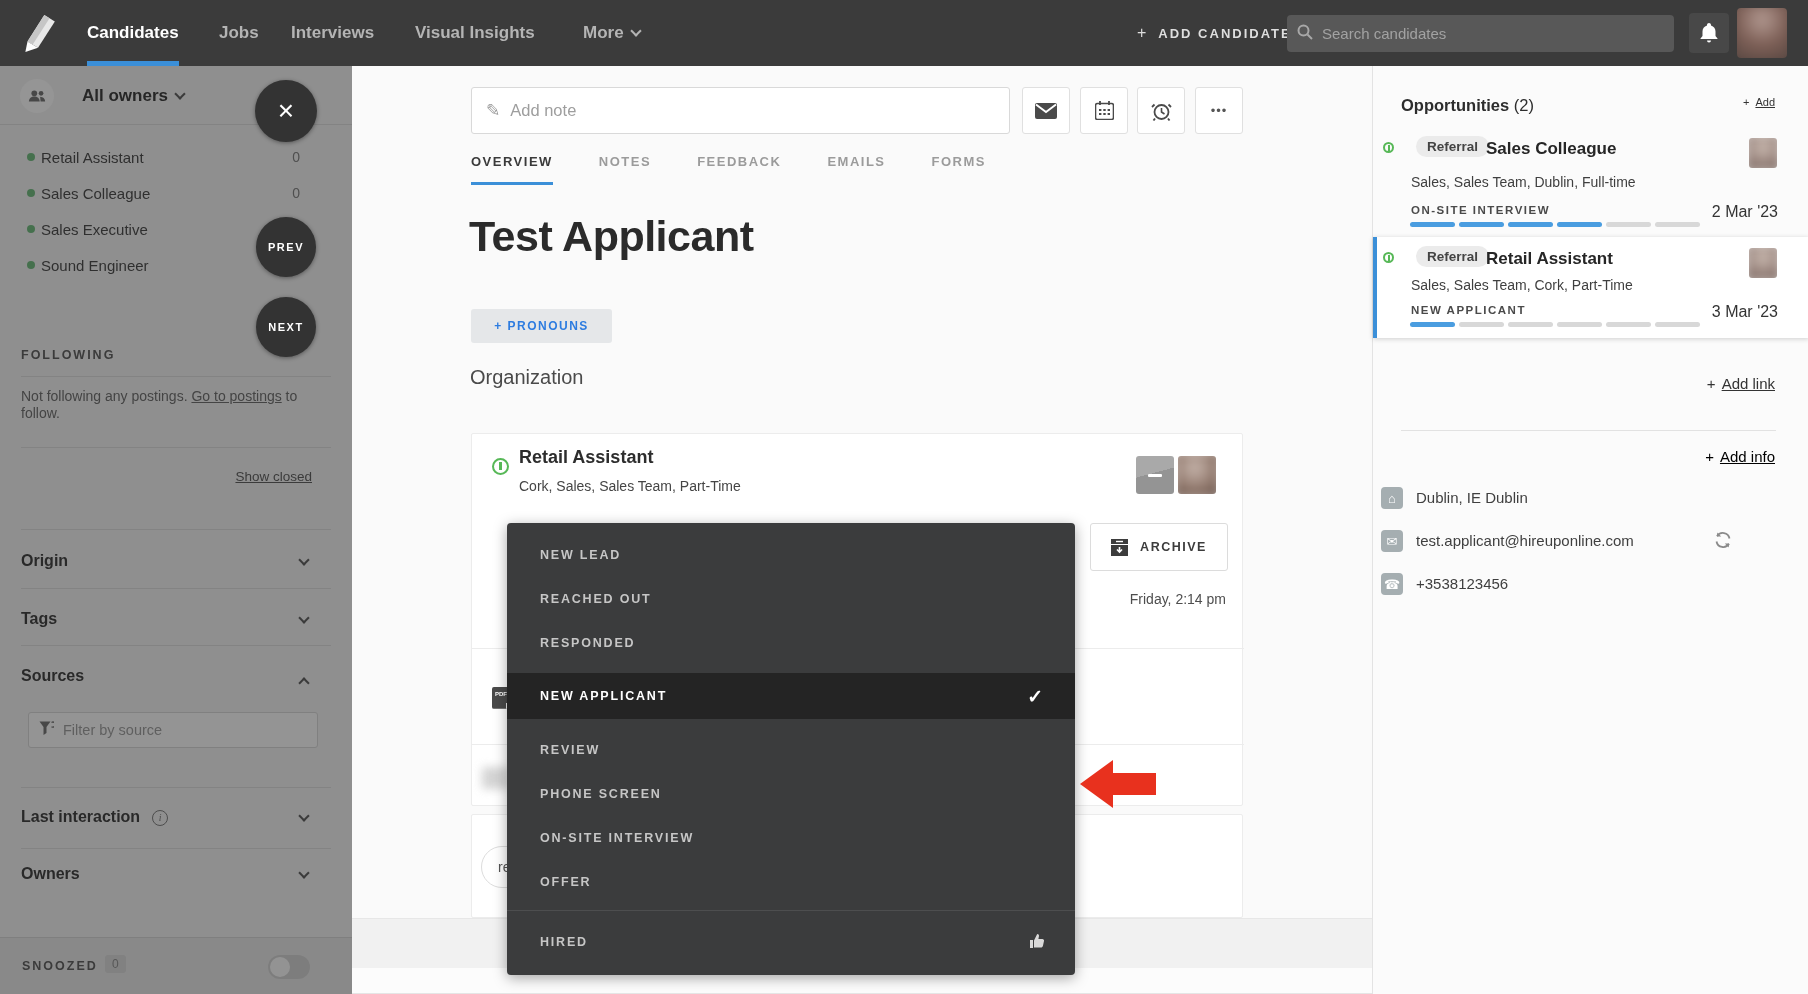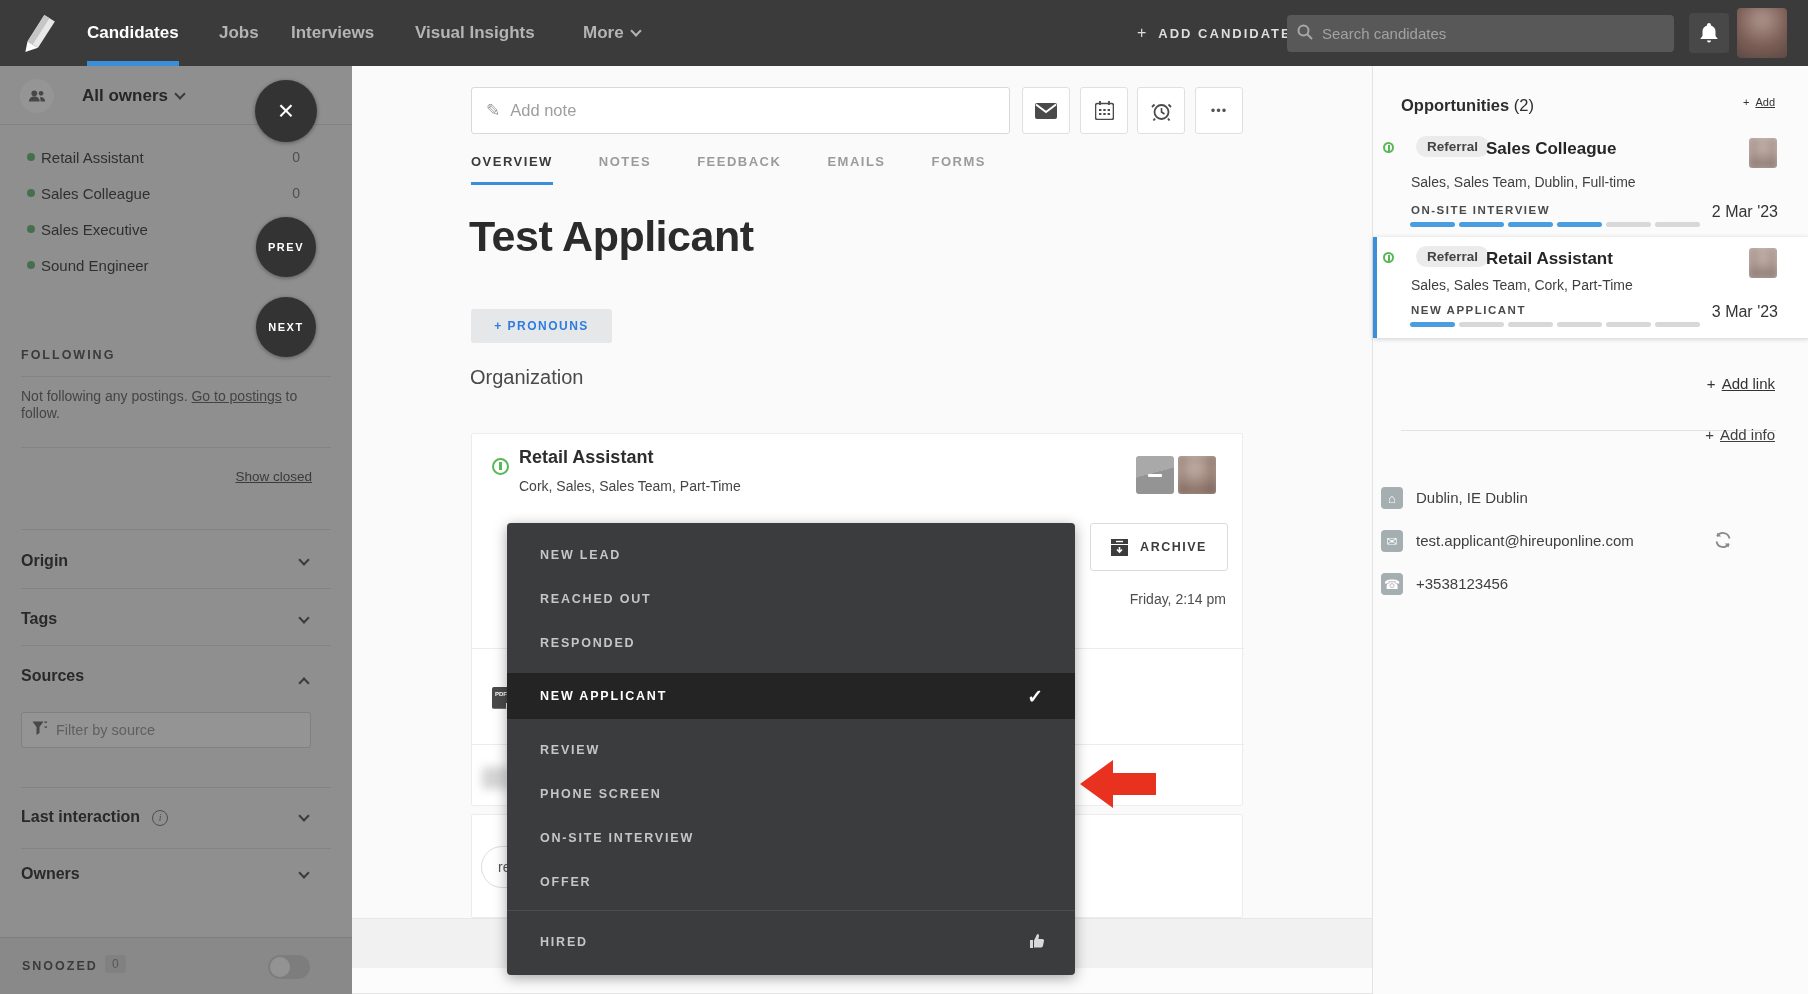--- a/index.html
+++ b/index.html
@@ -47,21 +47,21 @@
   .posting-name { position:absolute; left:41px; font-size:15px; color:#3f3f3f; }
   .posting-count { position:absolute; right:52px; font-size:14px; color:#7c7c7c; }
   .ls-label { position:absolute; left:21px; font-size:12.5px; letter-spacing:2px; color:#555; font-weight:bold; }
   .ls-div { position:absolute; left:21px; width:310px; height:1px; background:#ddd; }
   .ls-para { position:absolute; left:21px; width:292px; font-size:14px; line-height:17px; color:#666; }
   .ls-para a { color:#666; text-decoration:underline; cursor:pointer; }
   .showclosed { position:absolute; right:40px; font-size:13.5px; color:#555; text-decoration:underline; cursor:pointer; }
   .filter-row { position:absolute; left:0; width:352px; height:30px; cursor:pointer; }
   .filter-title { position:absolute; left:21px; font-size:16px; font-weight:bold; color:#333; }
   .filter-chev { position:absolute; right:44px; top:8px; color:#555; }
-  .src-input { position:absolute; left:21px; width:290px; height:36px; background:#fdfdfd;
+  .src-input { position:absolute; left:28px; width:290px; height:36px; background:#fdfdfd;
                border:1px solid #d7d7d7; border-radius:3px; display:flex; align-items:center; padding:0 10px; }
   .src-input input { border:none; outline:none; background:transparent; font-size:14.5px; color:#444;
                margin-left:9px; width:230px; font-family:inherit; }
   .src-input input::placeholder { color:#9a9a9a; }
   .info-i { display:inline-flex; width:16px; height:16px; border:1px solid #777; border-radius:50%;
             font-size:10px; color:#777; align-items:center; justify-content:center; font-weight:normal;
             margin-left:12px; vertical-align:1px; font-style:italic; font-family:"Liberation Serif",serif; }
   .snoozed-bar { position:absolute; left:0; top:871px; width:352px; height:57px; background:#e9e9e9;
                  border-top:1px solid #d5d5d5; }
   .snoozed-lbl { position:absolute; left:22px; top:21px; font-size:12.5px; letter-spacing:2px;
@@ -158,21 +158,21 @@
   .opp-stage { position:absolute; left:38px; font-size:11.5px; font-weight:bold; letter-spacing:1.5px; color:#4a4a4a; }
   .opp-date { position:absolute; right:31px; font-size:16px; color:#333; }
   .opp-progress { position:absolute; left:37px; display:flex; }
   .seg { width:45px; height:5px; border-radius:2.5px; background:#d8d8d8; margin-right:4px; }
   .seg.fill { background:#4a9de0; }
   .opp-avatar { position:absolute; right:32px; width:28px; height:30px; border-radius:3px; overflow:hidden; }
   .opp-avatar .blurfill { width:100%; height:100%;
        background:radial-gradient(circle at 50% 35%, #cfc0b6 0%, #96817a 55%, #6b5a52 100%);
        filter:blur(4px); transform:scale(1.3); }
   .addlink { position:absolute; right:33px; top:309px; font-size:15px; color:#333; cursor:pointer; }
-  .addinfo { position:absolute; right:33px; top:360px; font-size:15px; color:#404040; cursor:pointer; }
+  .addinfo { position:absolute; right:33px; top:382px; font-size:15px; color:#000000; cursor:pointer; }
   .r-div { position:absolute; left:28px; top:364px; width:375px; height:1px; background:#e2e2e2; }
   .contact-row { position:absolute; left:8px; width:400px; height:24px; }
   .c-icon { position:absolute; left:0; top:0; width:22px; height:22px; background:#a5aeb1; border-radius:4px;
             color:#fff; display:flex; align-items:center; justify-content:center; font-size:13px; }
   .c-text { position:absolute; left:35px; top:2px; font-size:15px; color:#3f3f3f; }
   .sync-btn { position:absolute; left:333px; top:1px; cursor:pointer; }
 </style>
 </head>
 <body>
 

